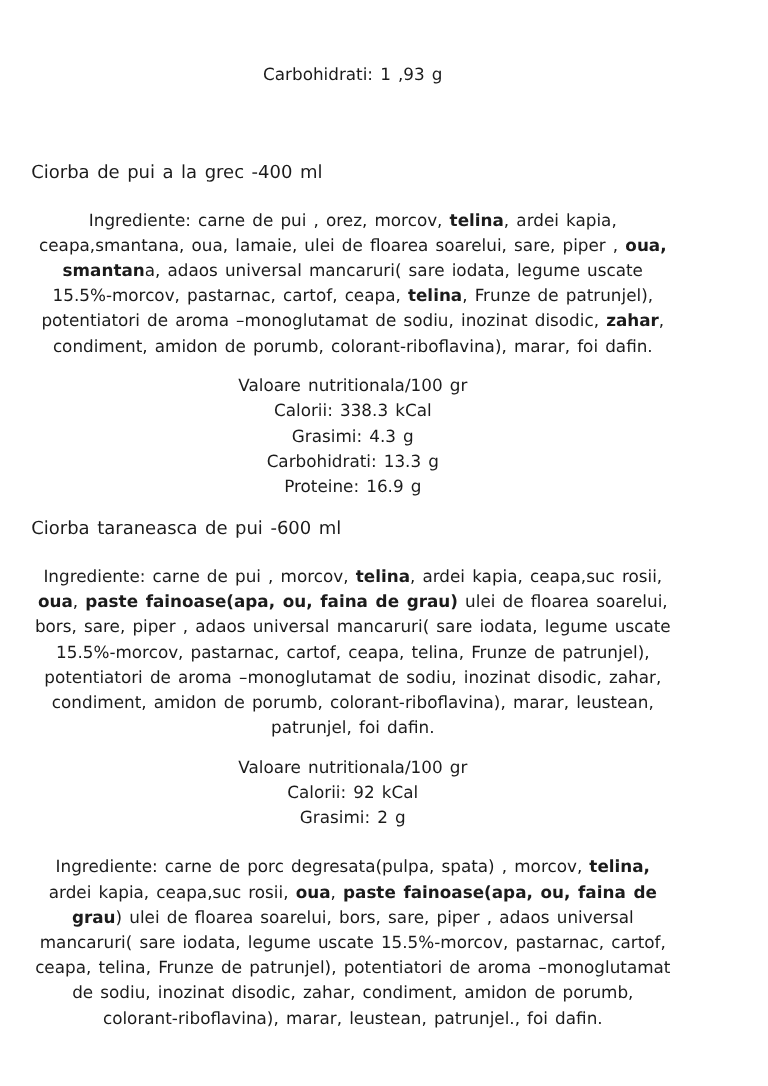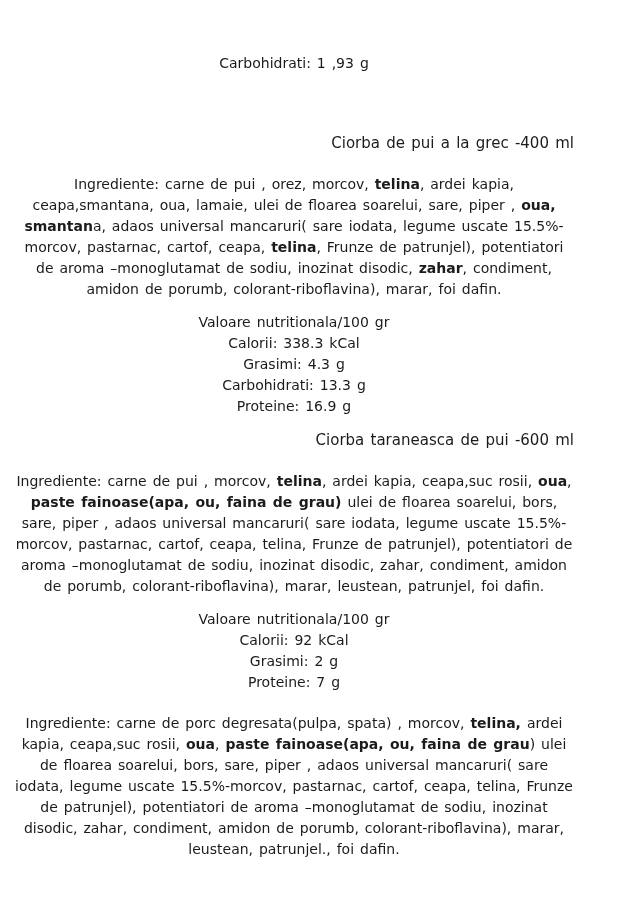--- a/index.html
+++ b/index.html
@@ -14,26 +14,26 @@
     font-family: "DejaVu Sans", sans-serif;
     color: #1b1b1b;
     font-size: 14px;
     line-height: 21px;
     word-spacing: 1.5px;
   }
   .page {
     width: 588px;
     height: 905px;
     box-sizing: border-box;
-    padding: 0 14px;
+    padding: 0 26px;
   }
   .center-line { text-align: center; }
   .carryover { padding-top: 53px; }
   .section-title {
-    text-align: right;
+    text-align: left;
     font-size: 15px;
     font-weight: normal;
     margin: 0;
   }
   .title-s0 { margin-top: 59px; }
   .title-s1 { margin-top: 13px; }
   .title-s2 { margin-top: 40px; }
   .ingredients {
     text-align: center;
     margin: 20px 0 0 0;
@@ -59,18 +59,17 @@
     <div class="center-line">Carbohidrati: 13.3 g</div>
     <div class="center-line">Proteine: 16.9 g</div>
   </div>
 
   <h2 class="section-title title-s1">Ciorba taraneasca de pui -600 ml</h2>
   <p class="ingredients"><span>Ingrediente: carne de pui , morcov, </span><span class="bd">telina</span><span>, ardei kapia, ceapa,suc rosii, </span><span class="bd">oua</span><span>, </span><span class="bd">paste fainoase(apa, ou, faina de grau)</span><span> ulei de floarea soarelui, bors, sare, piper , adaos universal mancaruri( sare iodata, legume uscate 15.5%-morcov, pastarnac, cartof, ceapa, telina, Frunze de patrunjel), potentiatori de aroma –monoglutamat de sodiu, inozinat disodic, zahar, condiment, amidon de porumb, colorant-riboflavina), marar, leustean, patrunjel, foi dafin.</span></p>
   <div class="nutrition">
     <div class="center-line">Valoare nutritionala/100 gr</div>
     <div class="center-line">Calorii: 92 kCal</div>
     <div class="center-line">Grasimi: 2 g</div>
-    <div class="center-line">Proteine: 7 g</div>
   </div>
 
   <p class="ingredients"><span>Ingrediente: carne de porc degresata(pulpa, spata) , morcov, </span><span class="bd">telina,</span><span> ardei kapia, ceapa,suc rosii, </span><span class="bd">oua</span><span>, </span><span class="bd">paste fainoase(apa, ou, faina de grau</span><span>) ulei de floarea soarelui, bors, sare, piper , adaos universal mancaruri( sare iodata, legume uscate 15.5%-morcov, pastarnac, cartof, ceapa, telina, Frunze de patrunjel), potentiatori de aroma –monoglutamat de sodiu, inozinat disodic, zahar, condiment, amidon de porumb, colorant-riboflavina), marar, leustean, patrunjel., foi dafin.</span></p>
 
 </main>
 
 </body></html>

